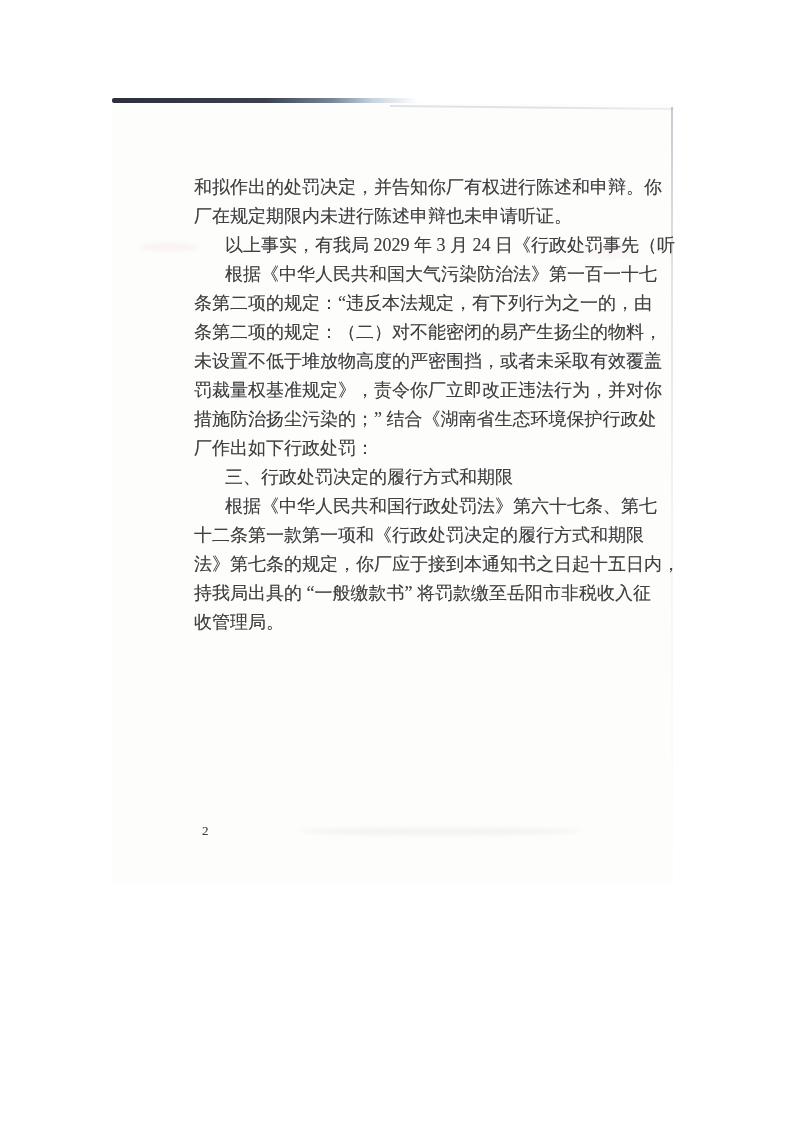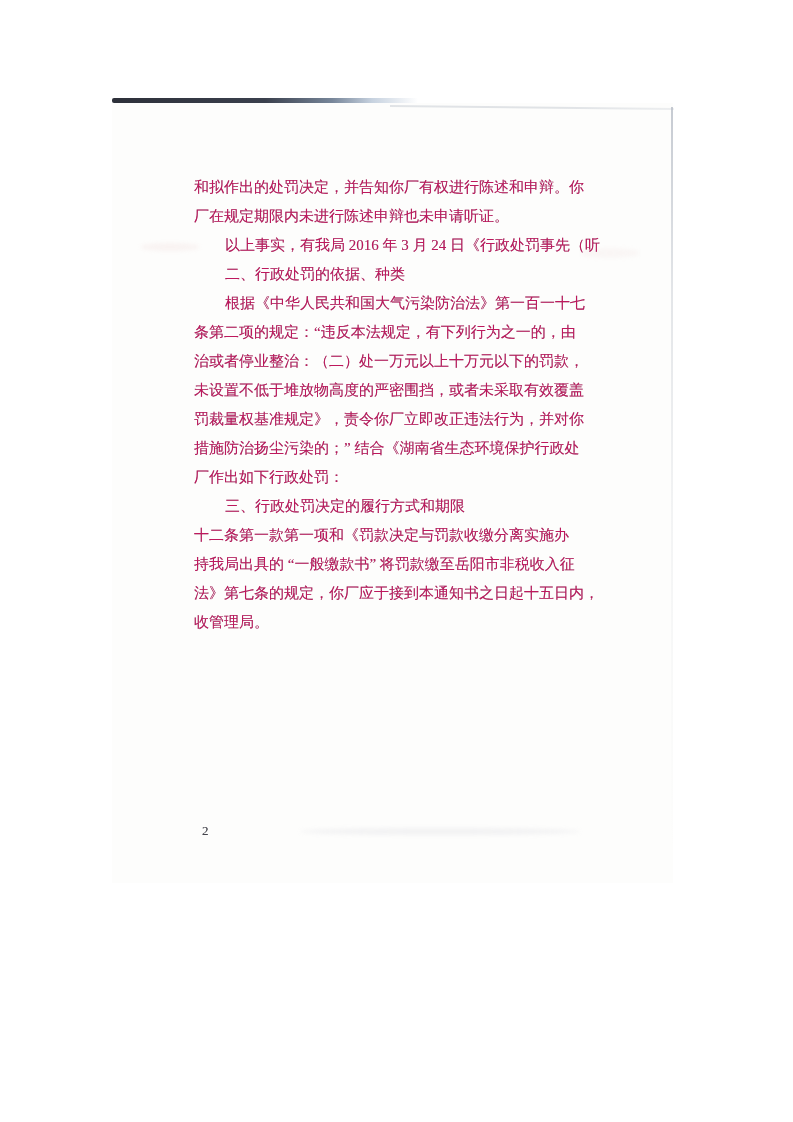--- a/index.html
+++ b/index.html
@@ -65,22 +65,22 @@
       rgba(195, 200, 208, 0.45) 25%,
       rgba(210, 214, 220, 0.25) 55%,
       rgba(220, 224, 228, 0.12) 80%,
       rgba(230, 232, 236, 0) 100%);
   }
   .textblock {
     position: absolute;
     left: 194px;
     top: 173px;
     width: 392px;
-    color: #be185d;
-    font-size: 15px;
+    color: #404040;
+    font-size: 18px;
     line-height: 29px;
     letter-spacing: 0px;
     text-shadow: 0 0 0.5px rgba(58, 58, 68, 0.45);
   }
   .textblock .line {
     white-space: nowrap;
     height: 29px;
   }
   .textblock .line.indent {
     text-indent: 31px;
@@ -121,30 +121,30 @@
   <div class="top-line"></div>
   <div class="paper-top-edge"></div>
   <div class="paper-right-edge"></div>
   <div class="smudge smudge-1"></div>
   <div class="smudge smudge-2"></div>
   <div class="smudge smudge-3"></div>
 
   <div class="textblock">
       <div class="line">和拟作出的处罚决定，并告知你厂有权进行陈述和申辩。你</div>
       <div class="line">厂在规定期限内未进行陈述申辩也未申请听证。</div>
-      <div class="line indent">以上事实，有我局 2016 年 3 月 24 日《行政处罚事先（听</div>
-      <div class="line indent">二、行政处罚的依据、种类</div>
+      <div class="line indent">以上事实，有我局 2029 年 3 月 24 日《行政处罚事先（听</div>
       <div class="line indent">根据《中华人民共和国大气污染防治法》第一百一十七</div>
       <div class="line">条第二项的规定：“违反本法规定，有下列行为之一的，由</div>
-      <div class="line">治或者停业整治：（二）处一万元以上十万元以下的罚款，</div>
+      <div class="line">条第二项的规定：（二）对不能密闭的易产生扬尘的物料，</div>
       <div class="line">未设置不低于堆放物高度的严密围挡，或者未采取有效覆盖</div>
       <div class="line">罚裁量权基准规定》，责令你厂立即改正违法行为，并对你</div>
       <div class="line">措施防治扬尘污染的；” 结合《湖南省生态环境保护行政处</div>
       <div class="line">厂作出如下行政处罚：</div>
       <div class="line indent">三、行政处罚决定的履行方式和期限</div>
-      <div class="line">十二条第一款第一项和《罚款决定与罚款收缴分离实施办</div>
+      <div class="line indent">根据《中华人民共和国行政处罚法》第六十七条、第七</div>
+      <div class="line">十二条第一款第一项和《行政处罚决定的履行方式和期限</div>
+      <div class="line">法》第七条的规定，你厂应于接到本通知书之日起十五日内，</div>
       <div class="line">持我局出具的 “一般缴款书” 将罚款缴至岳阳市非税收入征</div>
-      <div class="line">法》第七条的规定，你厂应于接到本通知书之日起十五日内，</div>
       <div class="line">收管理局。</div>
     </div>
 
   <div class="pagenum">2</div>
 </div>
 
 </body></html>

